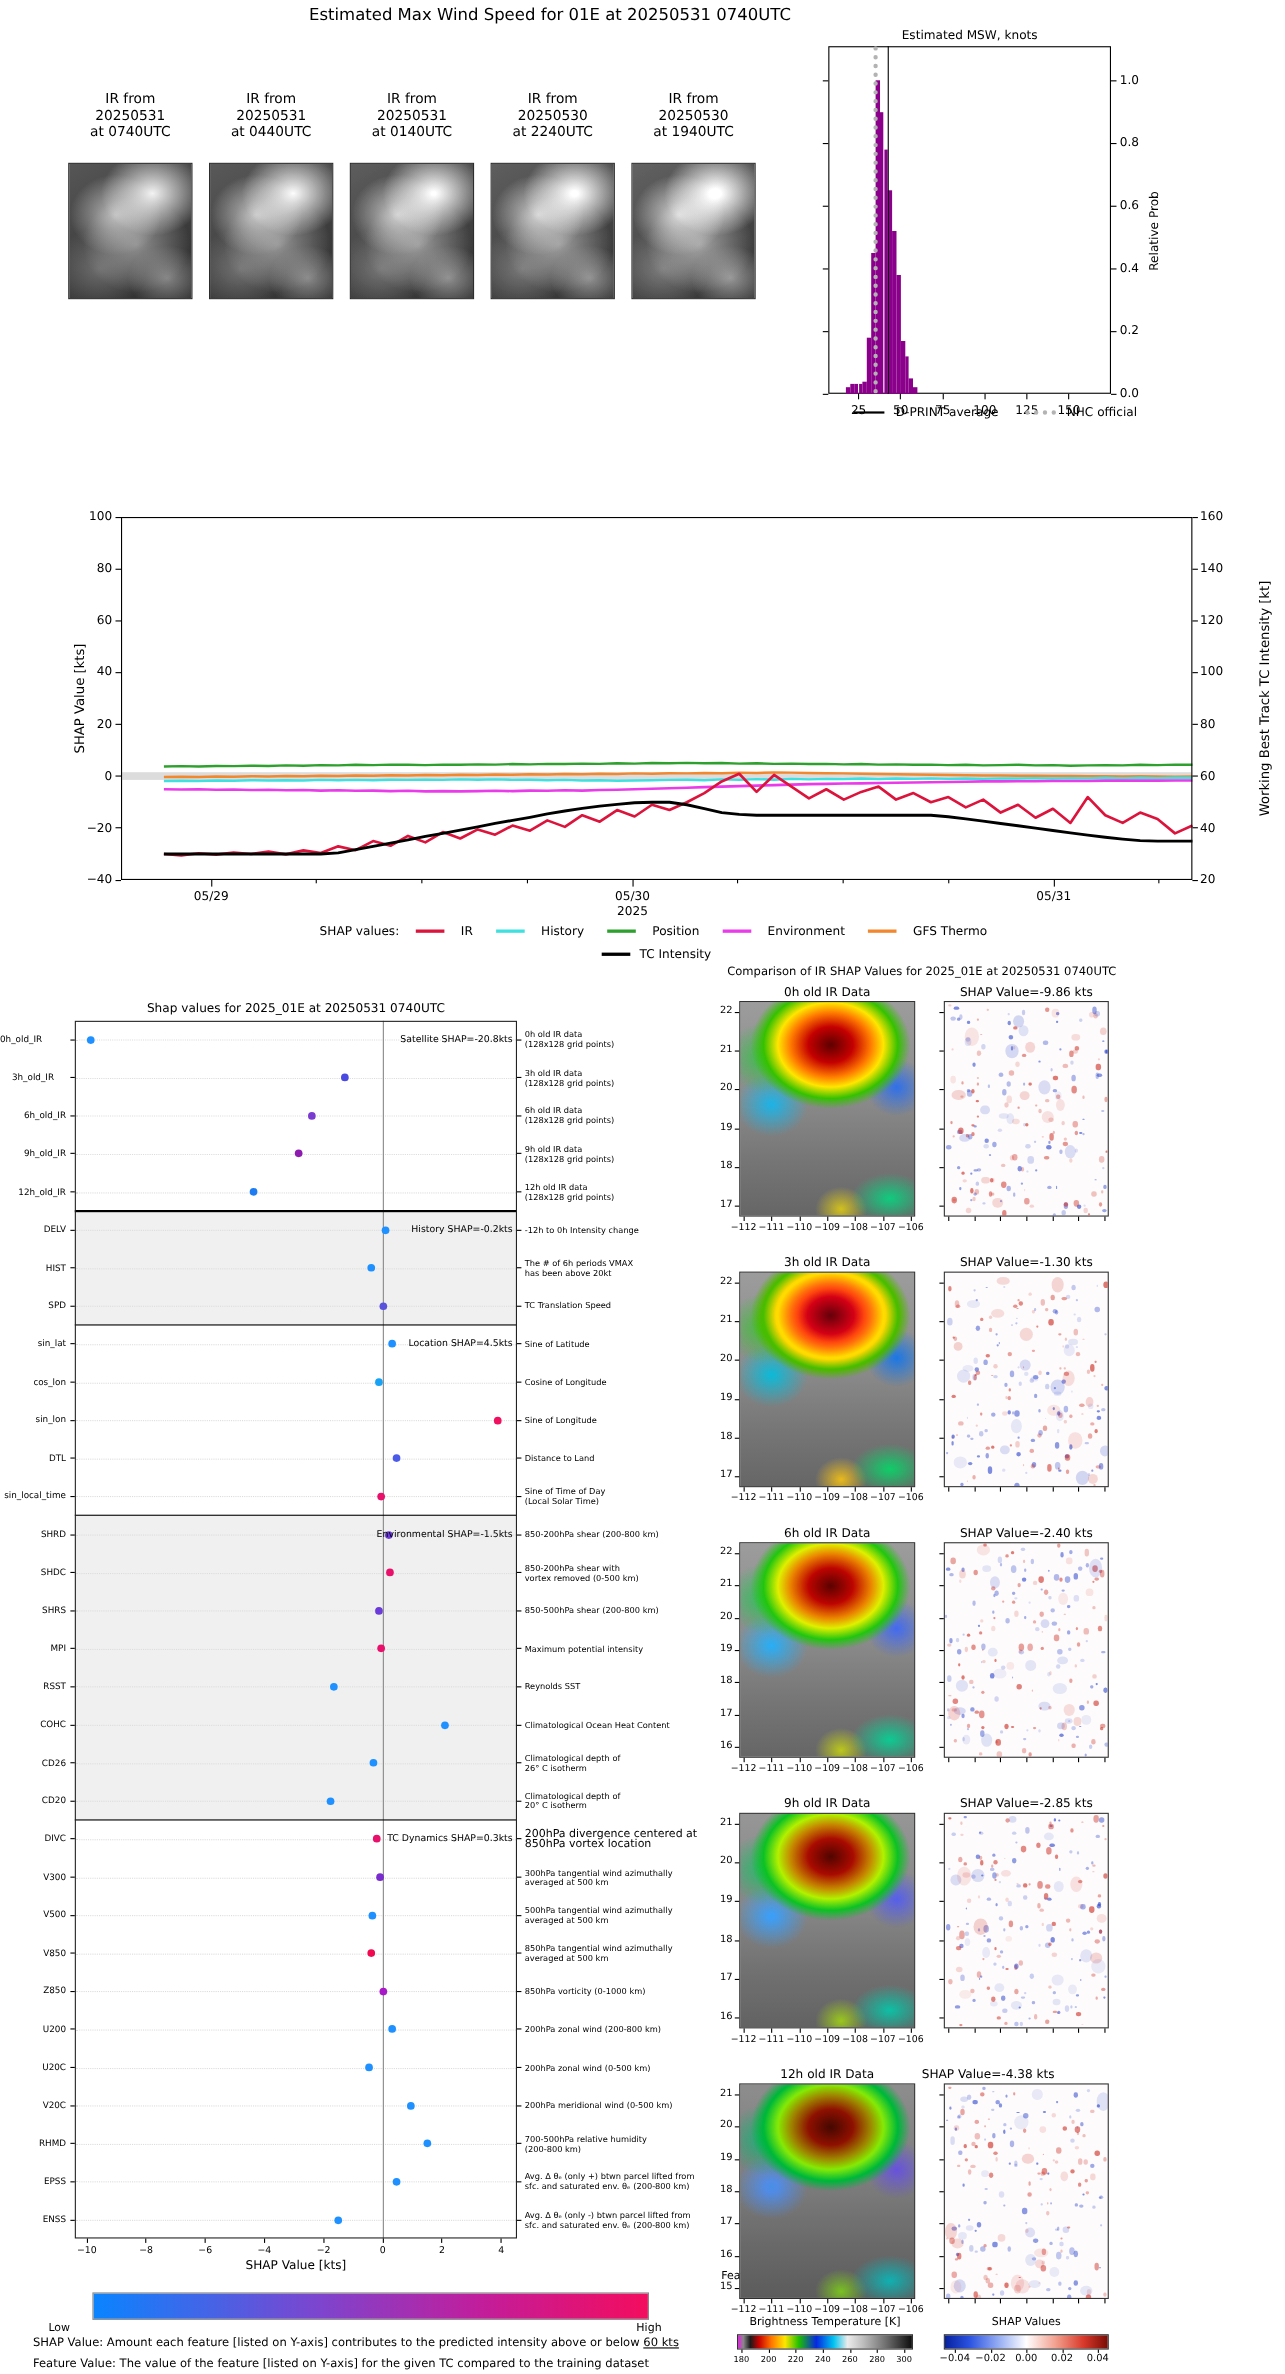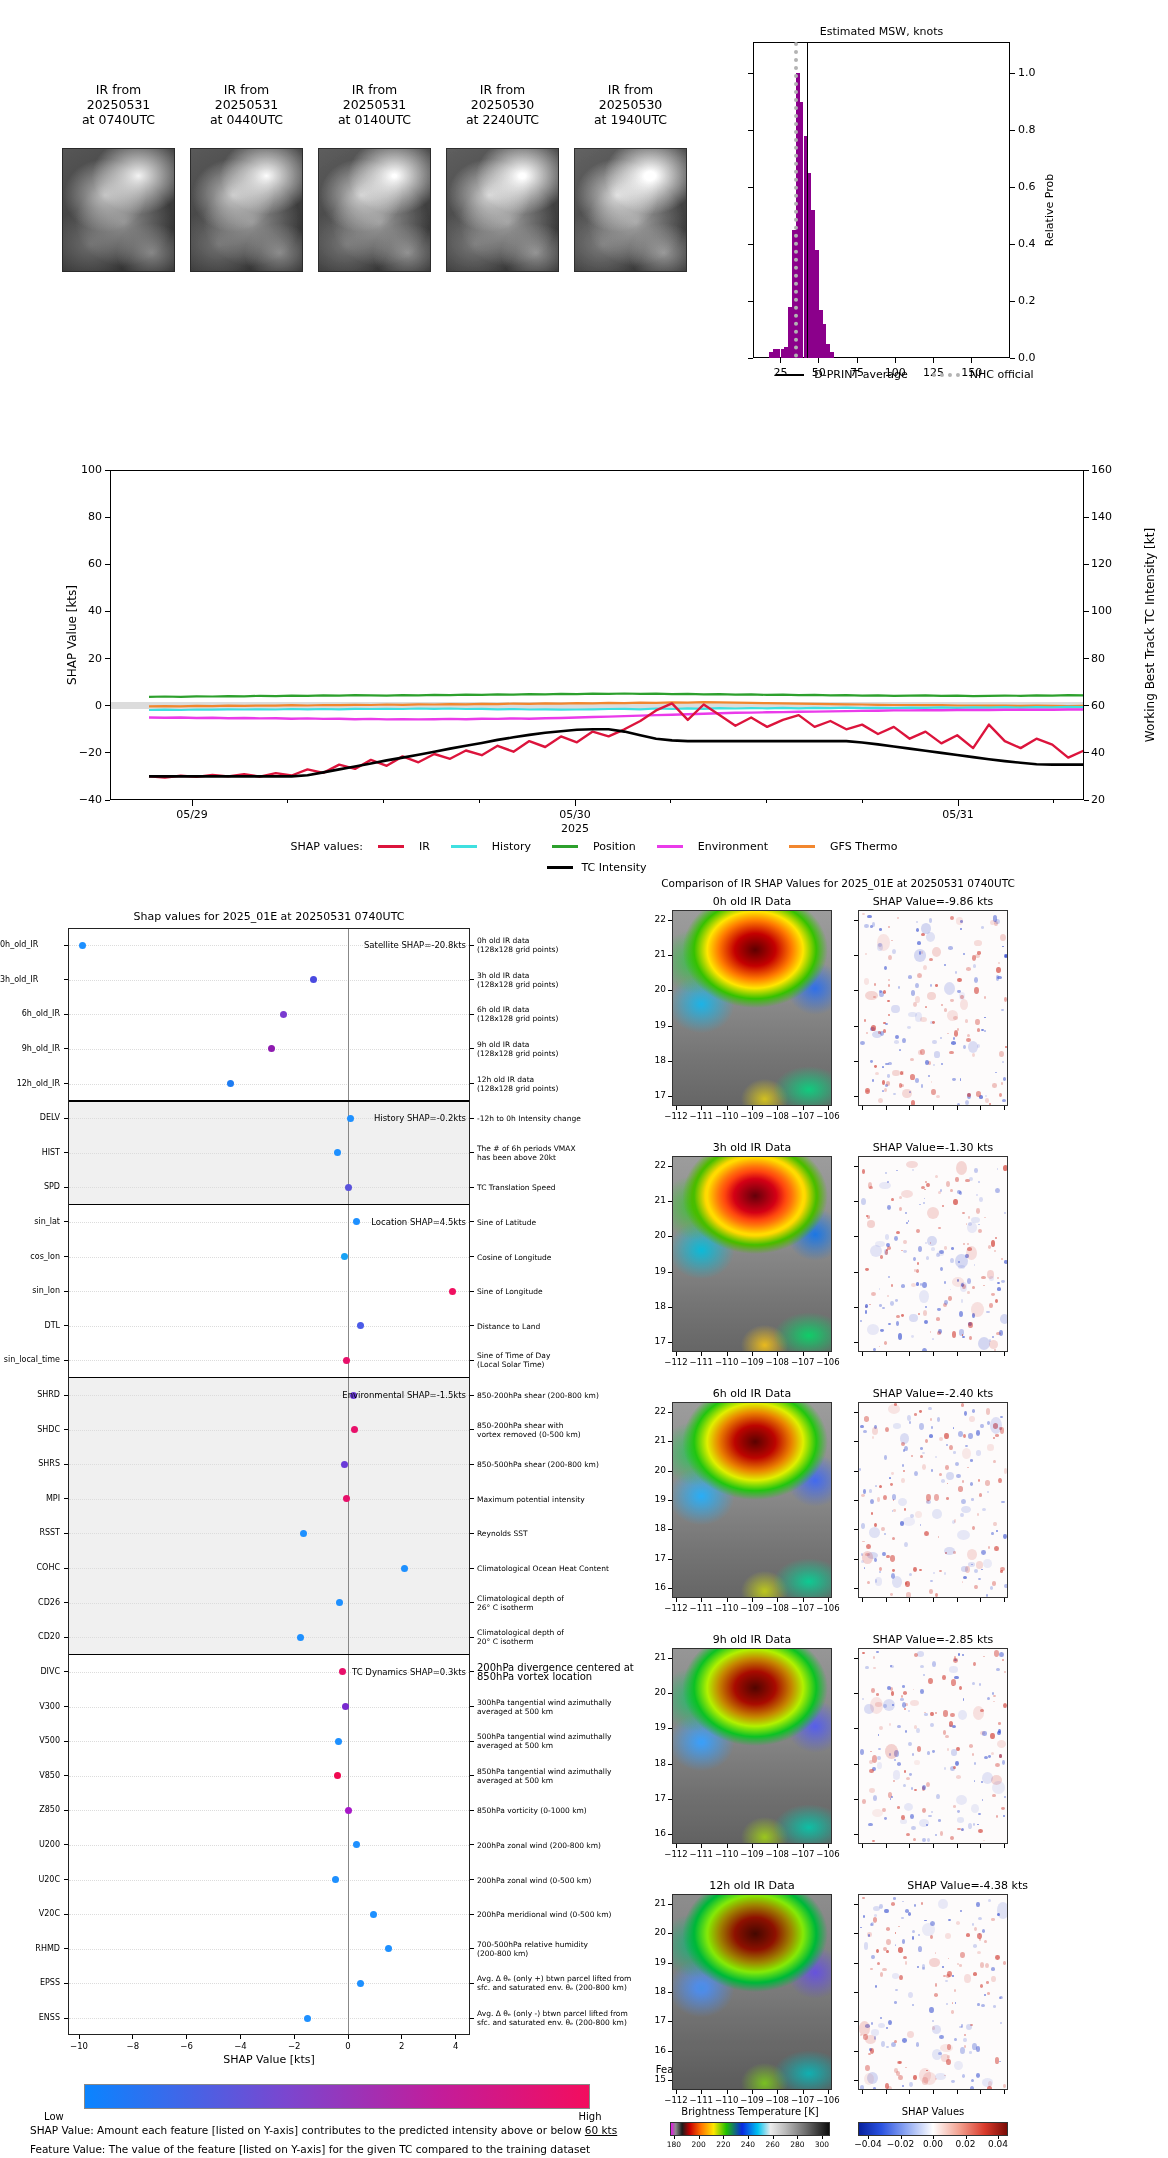--- a/index.html
+++ b/index.html
@@ -44,20 +44,21 @@
     radial-gradient(30% 16% at 86% 92%, rgba(0,220,130,.85), rgba(0,220,130,0) 75%),
     radial-gradient(20% 14% at 58% 97%, rgba(255,230,0,.7), rgba(255,230,0,0) 75%),
     linear-gradient(180deg,#9c9c9c 0%,#8b8b8b 45%,#757575 75%,#666 100%);}
   .shapmap{position:absolute;width:150px;height:196px;border:1px solid #333;overflow:hidden;background:#fdfbfb;}
   .u{text-decoration:underline;}
 </style>
 </head>
 <body>
 
 <div id="root">
+  <div id="page-title" class="abs ctr">Estimated Max Wind Speed for 01E at 20250531 0740UTC</div>
 
   <div id="hist-title" class="abs ctr">Estimated MSW, knots</div>
   <div id="hist-ylab" class="vlab">Relative Prob</div>
 
   <div id="ts-ylab-l" class="vlab">SHAP Value [kts]</div>
   <div id="ts-ylab-r" class="vlab">Working Best Track TC Intensity [kt]</div>
   <div id="ts-year" class="abs ctr">2025</div>
 
   <div id="dot-title" class="abs ctr">Shap values for 2025_01E at 20250531 0740UTC</div>
   <div id="dot-xlab" class="abs ctr">SHAP Value [kts]</div>
@@ -259,21 +260,21 @@
     <div style="position: absolute; left: 68px; top: 1203.6px; width: 402px; height: 1.8px; background: rgb(0, 0, 0);"></div>
     <div style="position: absolute; left: 68px; top: 1376.7px; width: 402px; height: 1.8px; background: rgb(0, 0, 0);"></div>
     <div style="position: absolute; left: 68px; top: 1653.6px; width: 402px; height: 1.8px; background: rgb(0, 0, 0);"></div>
     <div style="position: absolute; left: 68px; top: 928px; width: 402px; height: 1107px; border: 1px solid rgb(34, 34, 34);"></div>
     <div style="position: absolute; left: 0px; top: 940px; width: 60px; text-align: left; font-size: 8px; line-height: 10px;">0h_old_IR</div>
     <div style="position: absolute; left: 64px; top: 944.5px; width: 4px; height: 1px; background: rgb(0, 0, 0);"></div>
     <div style="position: absolute; left: 79.3px; top: 941.5px; width: 7px; height: 7px; border-radius: 50%; background: rgb(30, 144, 255);"></div>
     <div style="position: absolute; left: 470px; top: 944.5px; width: 4px; height: 1px; background: rgb(0, 0, 0);"></div>
     <div class="pre" style="position: absolute; left: 477px; top: 945px; width: 195px; font-size: 7.5px; line-height: 9px; transform: translateY(-50%);">0h old IR data
 (128x128 grid points)</div>
-    <div style="position: absolute; left: 0px; top: 974.6px; width: 60px; text-align: left; font-size: 8px; line-height: 10px;">3h_old_IR</div>
+    <div style="position: absolute; left: 0px; top: 974.6px; width: 60px; text-align: center; font-size: 8px; line-height: 10px;">3h_old_IR</div>
     <div style="position: absolute; left: 64px; top: 979.1px; width: 4px; height: 1px; background: rgb(0, 0, 0);"></div>
     <div style="position: absolute; left: 309.5px; top: 976.1px; width: 7px; height: 7px; border-radius: 50%; background: rgb(74, 74, 224);"></div>
     <div style="position: absolute; left: 470px; top: 979.1px; width: 4px; height: 1px; background: rgb(0, 0, 0);"></div>
     <div class="pre" style="position: absolute; left: 477px; top: 979.6px; width: 195px; font-size: 7.5px; line-height: 9px; transform: translateY(-50%);">3h old IR data
 (128x128 grid points)</div>
     <div style="position: absolute; left: 0px; top: 1009.2px; width: 60px; text-align: right; font-size: 8px; line-height: 10px;">6h_old_IR</div>
     <div style="position: absolute; left: 64px; top: 1013.7px; width: 4px; height: 1px; background: rgb(0, 0, 0);"></div>
     <div style="position: absolute; left: 279.9px; top: 1010.7px; width: 7px; height: 7px; border-radius: 50%; background: rgb(122, 59, 208);"></div>
     <div style="position: absolute; left: 470px; top: 1013.7px; width: 4px; height: 1px; background: rgb(0, 0, 0);"></div>
     <div class="pre" style="position: absolute; left: 477px; top: 1014.2px; width: 195px; font-size: 7.5px; line-height: 9px; transform: translateY(-50%);">6h old IR data
@@ -1445,21 +1446,21 @@
     <div style="position: absolute; left: 726.7px; top: 2090px; width: 1px; height: 4px; background: rgb(0, 0, 0);"></div>
     <div style="position: absolute; left: 709.7px; top: 2095px; width: 34px; text-align: center; font-size: 8.5px;">−110</div>
     <div style="position: absolute; left: 752px; top: 2090px; width: 1px; height: 4px; background: rgb(0, 0, 0);"></div>
     <div style="position: absolute; left: 735px; top: 2095px; width: 34px; text-align: center; font-size: 8.5px;">−109</div>
     <div style="position: absolute; left: 777.3px; top: 2090px; width: 1px; height: 4px; background: rgb(0, 0, 0);"></div>
     <div style="position: absolute; left: 760.3px; top: 2095px; width: 34px; text-align: center; font-size: 8.5px;">−108</div>
     <div style="position: absolute; left: 802.7px; top: 2090px; width: 1px; height: 4px; background: rgb(0, 0, 0);"></div>
     <div style="position: absolute; left: 785.7px; top: 2095px; width: 34px; text-align: center; font-size: 8.5px;">−107</div>
     <div style="position: absolute; left: 828px; top: 2090px; width: 1px; height: 4px; background: rgb(0, 0, 0);"></div>
     <div style="position: absolute; left: 811px; top: 2095px; width: 34px; text-align: center; font-size: 8.5px;">−106</div>
-    <div style="position: absolute; left: 838px; top: 1879px; width: 190px; text-align: right; font-size: 11px;">SHAP Value=-4.38 kts</div>
+    <div style="position: absolute; left: 838px; top: 1879px; width: 190px; text-align: left; font-size: 11px;">SHAP Value=-4.38 kts</div>
     <div class="shapmap" style="position: absolute; left: 858px; top: 1894px;">
       <div style="position: absolute; left: 26.8px; top: 132px; width: 2.5px; height: 1.8px; border-radius: 50%; background: rgba(45, 70, 205, 0.56);"></div>
       <div style="position: absolute; left: 20.7px; top: 77.2px; width: 3.5px; height: 4.6px; border-radius: 50%; background: rgba(205, 45, 35, 0.29);"></div>
       <div style="position: absolute; left: 140.6px; top: 101.3px; width: 2.1px; height: 2.4px; border-radius: 50%; background: rgba(45, 70, 205, 0.15);"></div>
       <div style="position: absolute; left: 58.9px; top: 50.9px; width: 4.6px; height: 6.6px; border-radius: 50%; background: rgba(45, 70, 205, 0.39);"></div>
       <div style="position: absolute; left: 132.3px; top: 23.3px; width: 3.3px; height: 2.6px; border-radius: 50%; background: rgba(205, 45, 35, 0.28);"></div>
       <div style="position: absolute; left: 106.5px; top: 38.4px; width: 4.6px; height: 3.7px; border-radius: 50%; background: rgba(205, 45, 35, 0.59);"></div>
       <div style="position: absolute; left: 57.8px; top: 70.6px; width: 2.3px; height: 2.8px; border-radius: 50%; background: rgba(45, 70, 205, 0.56);"></div>
       <div style="position: absolute; left: 4.6px; top: 47.4px; width: 4.9px; height: 7.3px; border-radius: 50%; background: rgba(45, 70, 205, 0.17);"></div>
       <div style="position: absolute; left: 39.9px; top: 79.9px; width: 3.9px; height: 5.5px; border-radius: 50%; background: rgba(205, 45, 35, 0.54);"></div>

